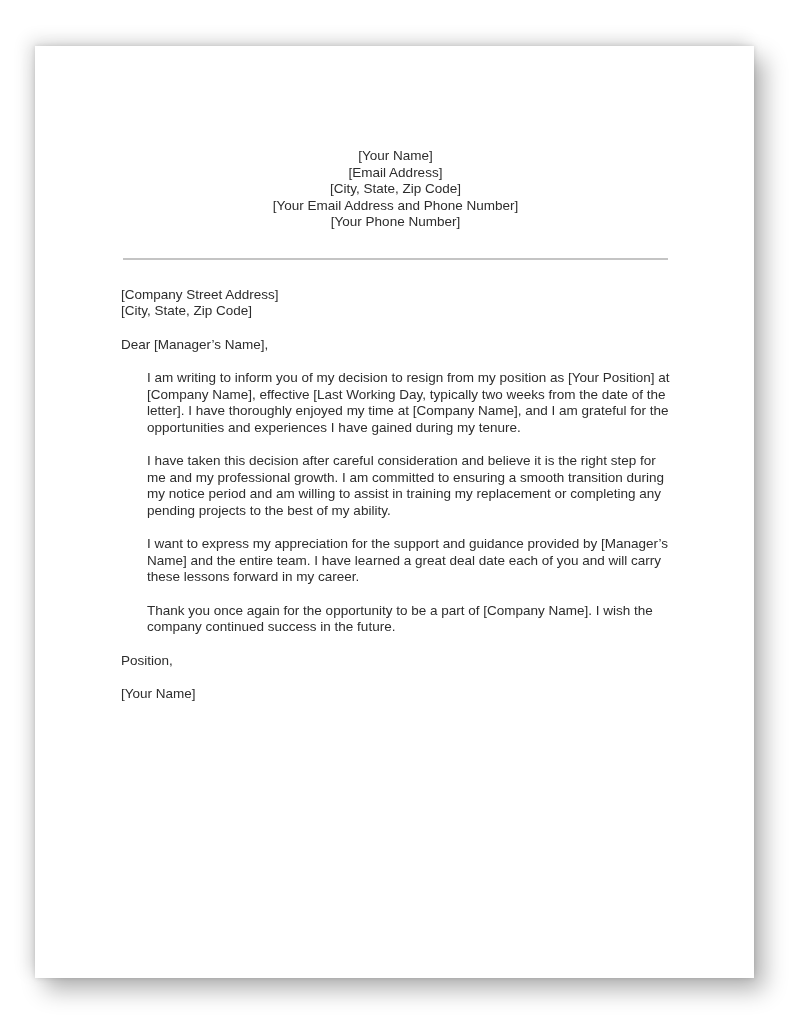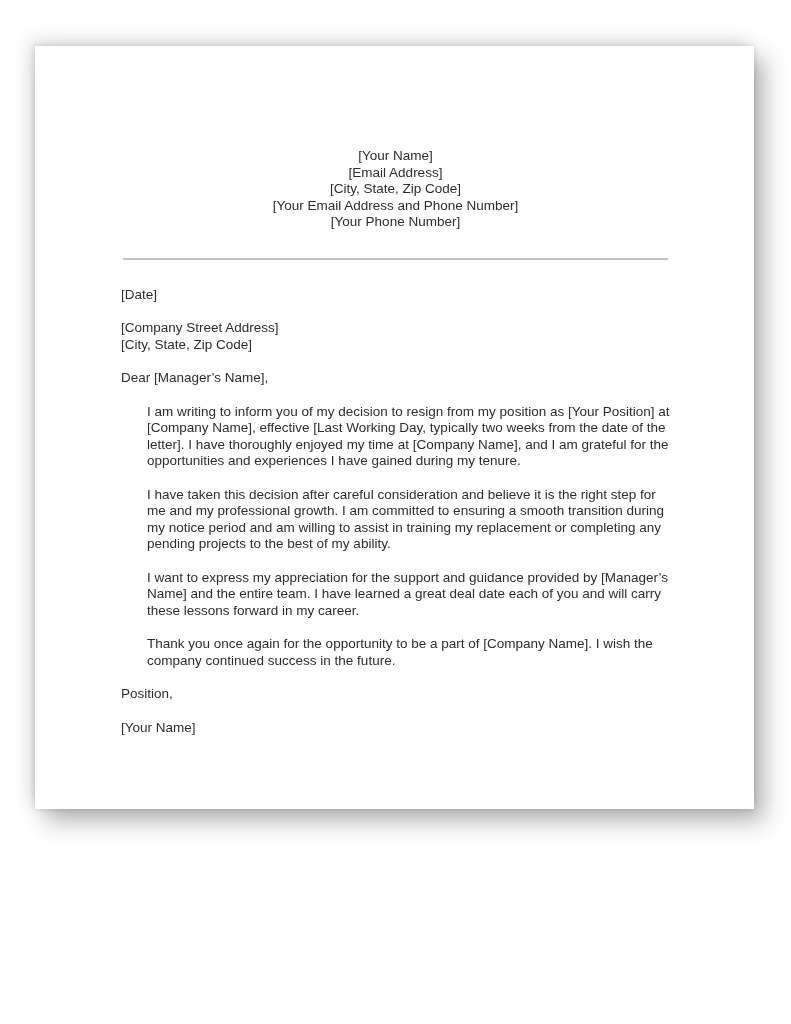--- a/index.html
+++ b/index.html
@@ -5,21 +5,21 @@
   * { margin: 0; padding: 0; box-sizing: border-box; }
   html, body {
     width: 791px; height: 1024px;
     background: #ffffff;
     font-family: "Liberation Sans", "DejaVu Sans", sans-serif;
     overflow: hidden;
   }
   .sheet {
     position: absolute;
     left: 35px; top: 46px;
-    width: 719px; height: 763px;
+    width: 719px; height: 932px;
     background: #ffffff;
     box-shadow:
       10px 12px 22px rgba(0,0,0,0.30),
       -6px -6px 16px rgba(0,0,0,0.12),
       0 0 5px rgba(0,0,0,0.12);
     padding: 102px 84px 0 86px;
     color: #2d2d2d;
     font-size: 13.5px;
     line-height: 16.5px;
   }
@@ -43,21 +43,20 @@
   <div class="sender-header">
     <div>[Your Name]</div>
     <div>[Email Address]</div>
     <div>[City, State, Zip Code]</div>
     <div>[Your Email Address and Phone Number]</div>
     <div>[Your Phone Number]</div>
   </div>
 
   <hr class="divider">
 
-  <div class="block">[Date]</div>
 
   <div class="block">
     <div>[Company Street Address]</div>
     <div>[City, State, Zip Code]</div>
   </div>
 
   <div class="block">Dear [Manager’s Name],</div>
 
   <p class="para">I am writing to inform you of my decision to resign from my position as [Your Position] at [Company Name], effective [Last Working Day, typically two weeks from the date of the letter]. I have thoroughly enjoyed my time at [Company Name], and I am grateful for the opportunities and experiences I have gained during my tenure.</p>
   <p class="para">I have taken this decision after careful consideration and believe it is the right step for me and my professional growth. I am committed to ensuring a smooth transition during my notice period and am willing to assist in training my replacement or completing any pending projects to the best of my ability.</p>

